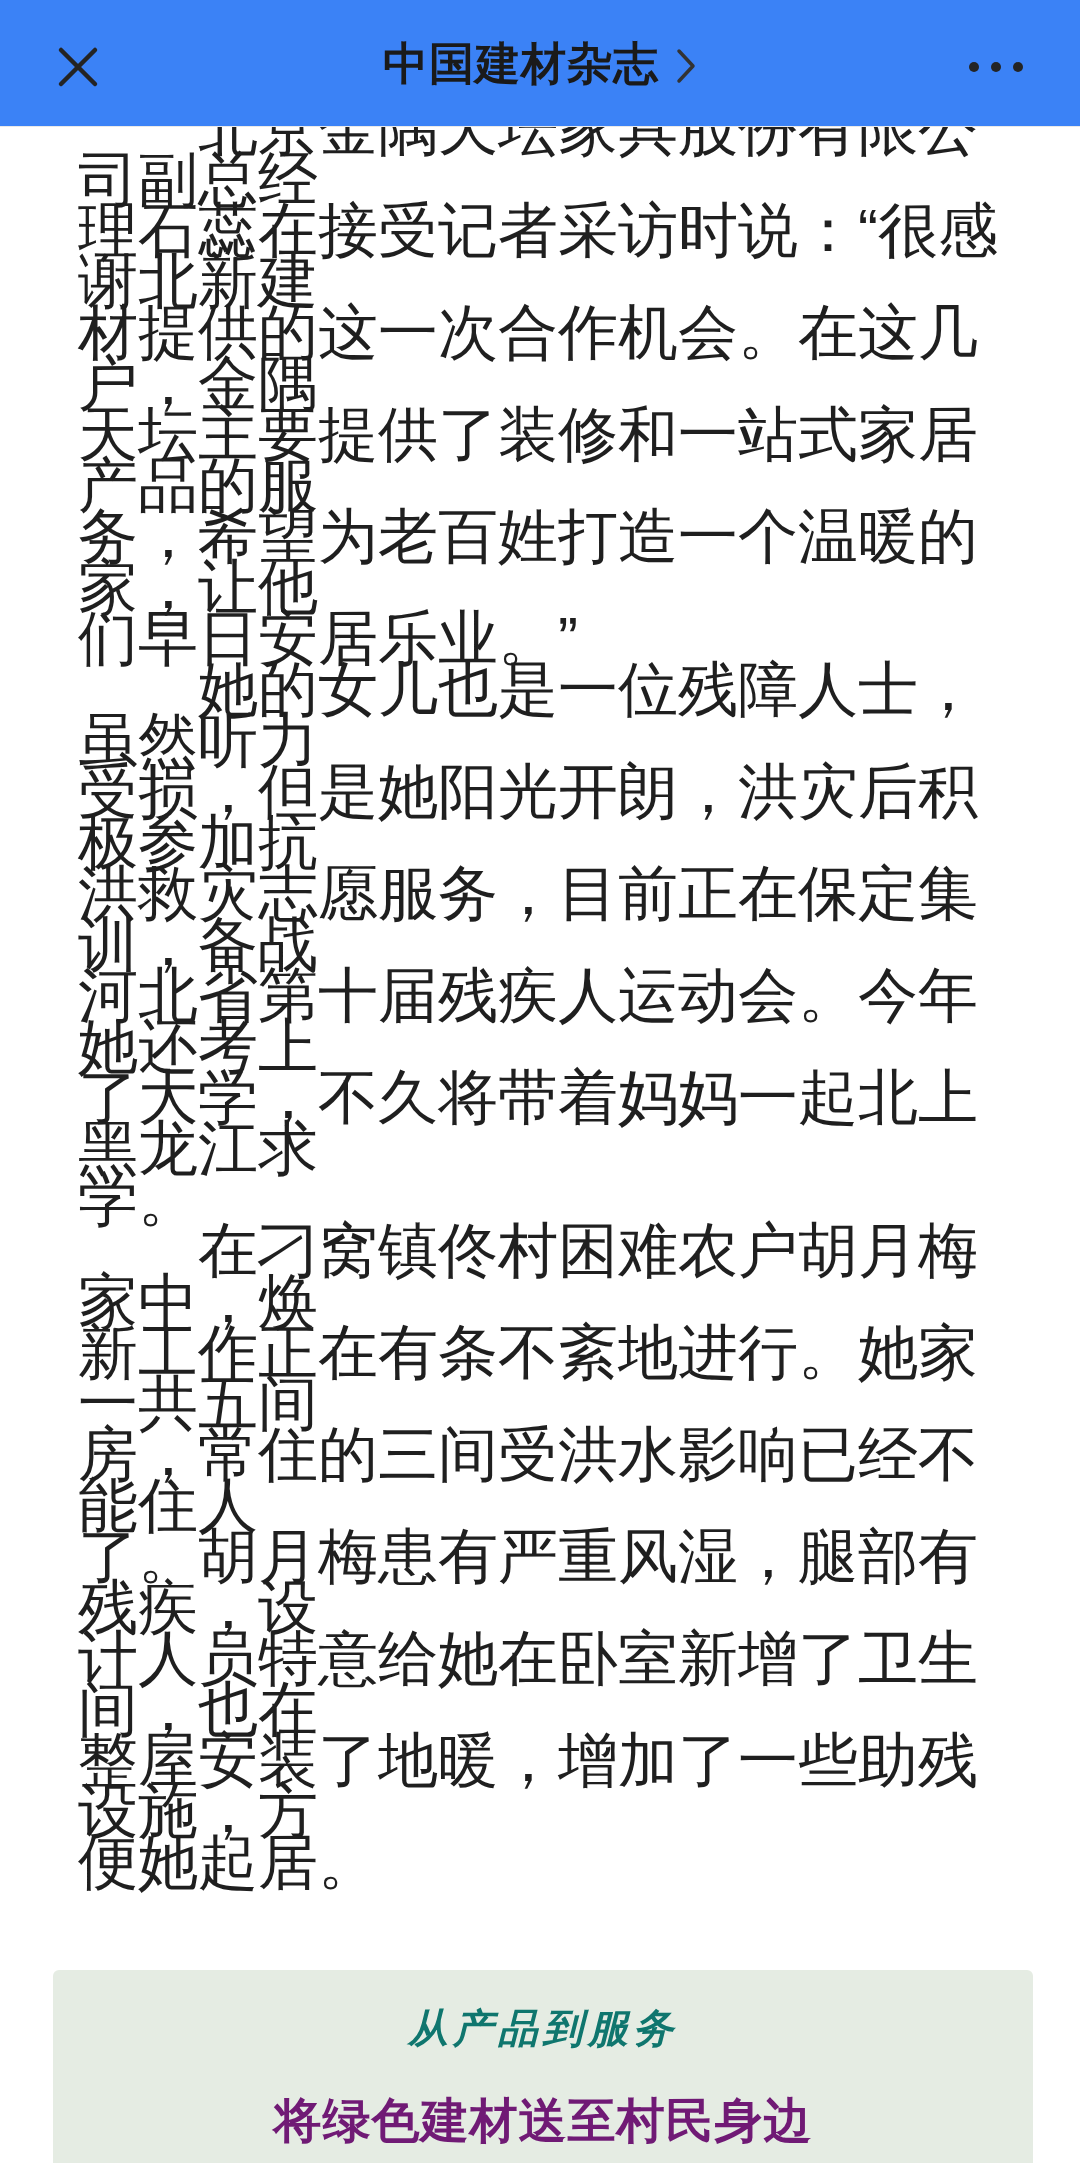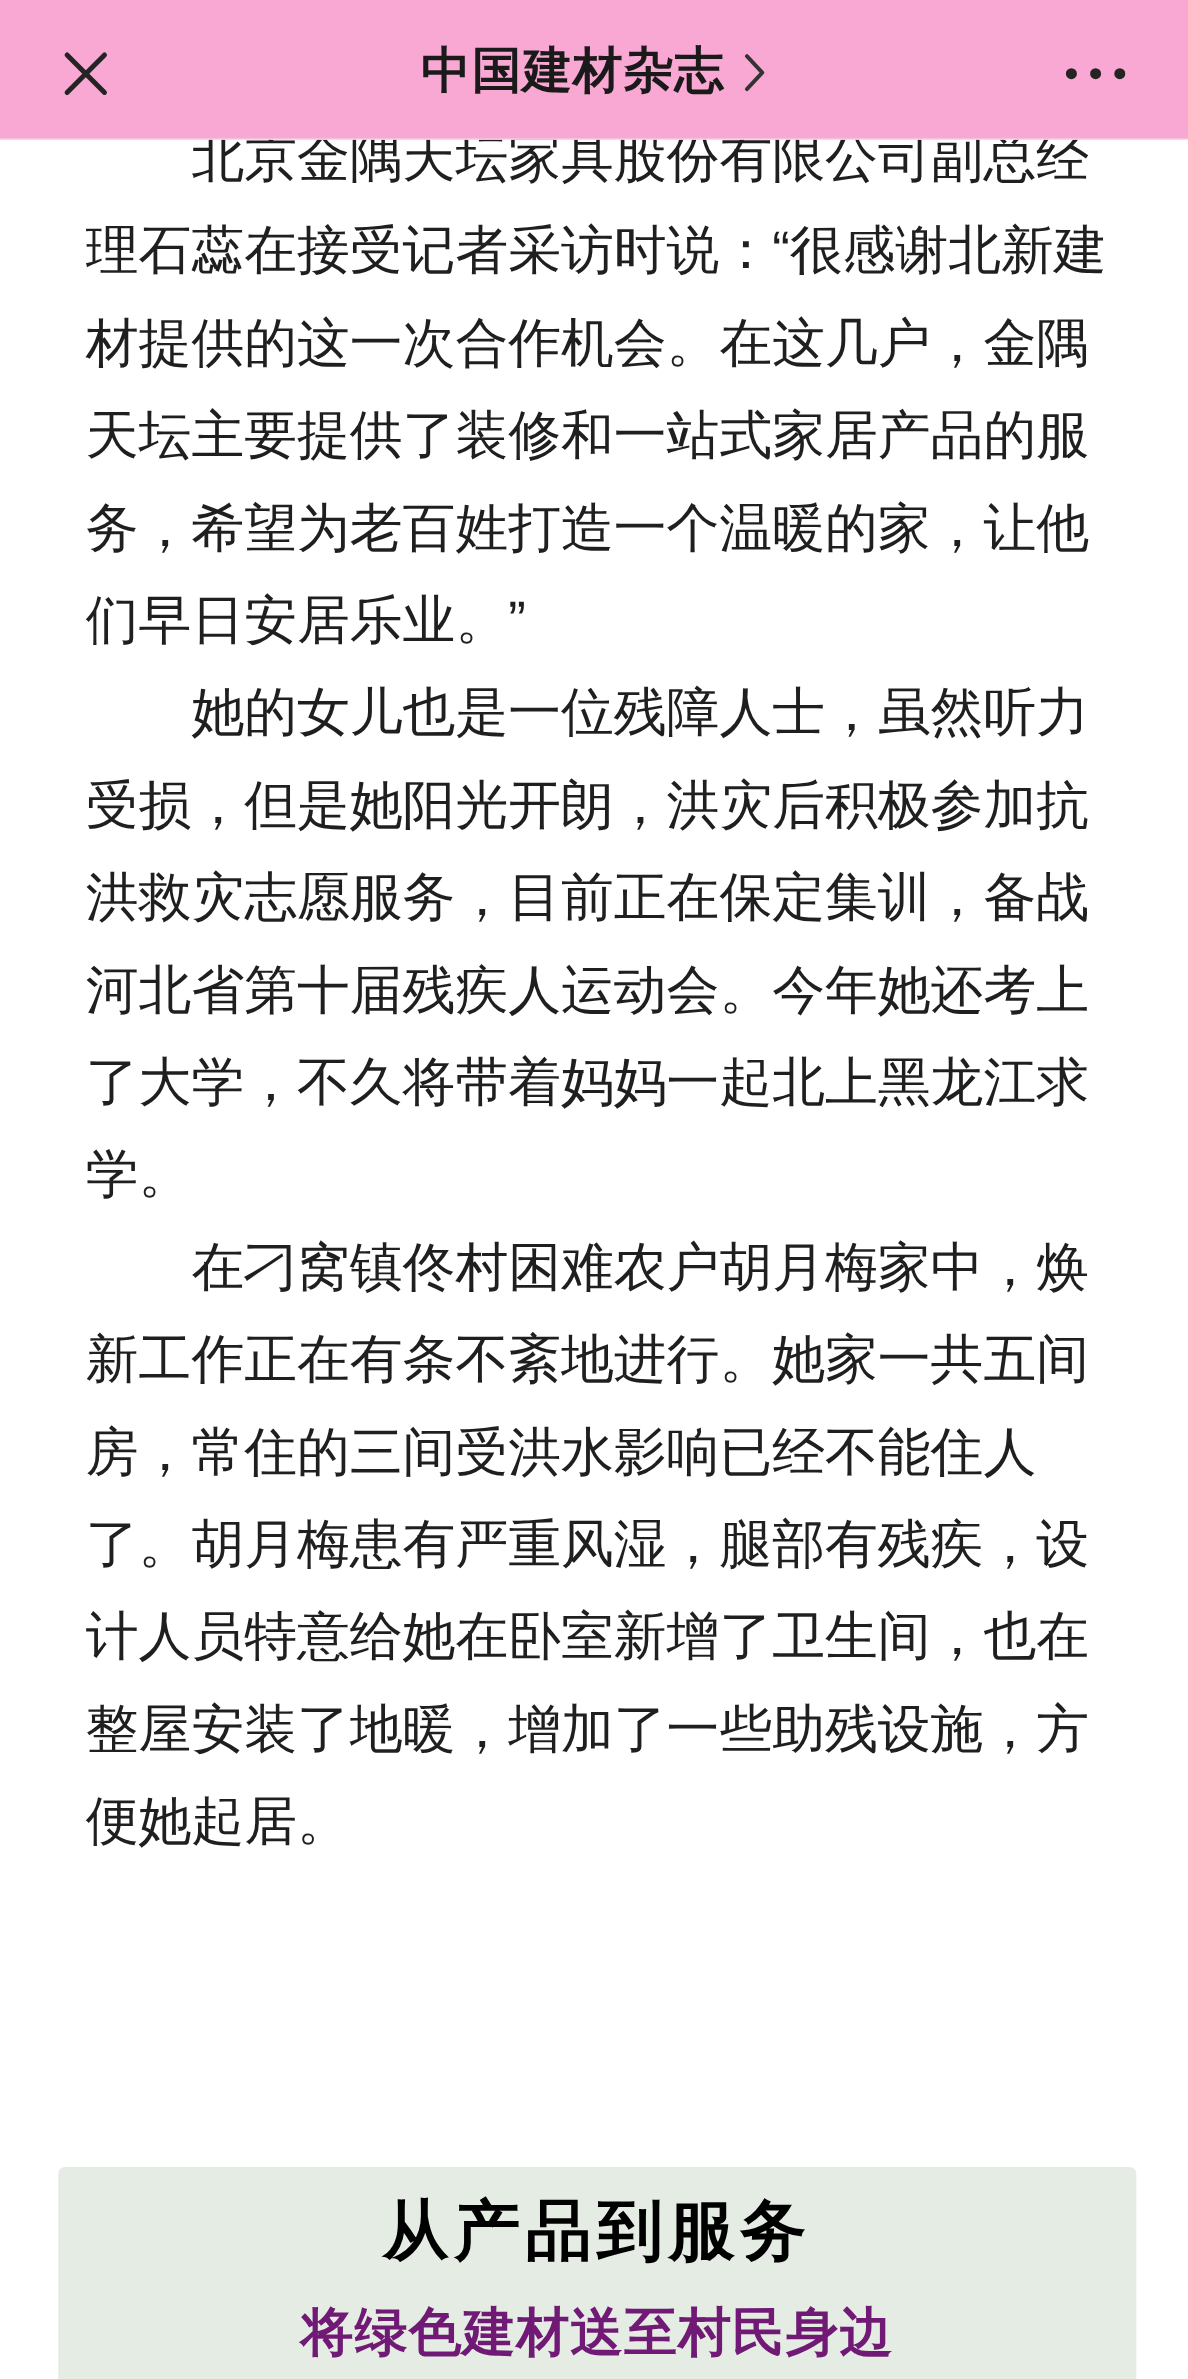--- a/index.html
+++ b/index.html
@@ -13,21 +13,21 @@
     position: absolute;
     inset: 0;
     background: #ffffff;
   }
 
   
   .navbar {
     position: absolute;
     top: 0; left: 0;
     width: 1080px; height: 127px;
-    background: #f9a8d4;
+    background: #3b82f6;
     border-bottom: 1px solid #e9e9e9;
     z-index: 10;
   }
   .nav-close {
     position: absolute;
     left: 50px; top: 39px;
     width: 56px; height: 56px;
     display: flex; align-items: center; justify-content: center;
     background: transparent; border: none; cursor: pointer;
   }
@@ -67,47 +67,48 @@
 
   
   .article {
     position: absolute;
     top: 103px;
     left: 78px;
     width: 930px;
     z-index: 1;
   }
   .article p {
-    font-size: 48px;
-    line-height: 84px;
+    font-size: 60px;
+    line-height: 51px;
     color: #1f1f1f;
     text-indent: 2em;
     white-space: pre-line;
     letter-spacing: 0;
   }
 
   
   .banner {
     position: absolute;
     top: 1970px;
     left: 53px;
     width: 980px;
     height: 260px;
     background: #e5ece3;
     border-radius: 6px 6px 0 0;
     text-align: center;
     padding-top: 28px;
     z-index: 1;
   }
   .banner-subtitle {
-    font-size: 60px;
+    font-size: 40px;
     font-weight: 700;
     line-height: 60px;
-    color: #000000;
+    color: #0f766e;
     letter-spacing: 5px;
+    font-style: italic;
   }
   .banner-title {
     margin-top: 27px;
     font-size: 48px;
     font-weight: 700;
     line-height: 72px;
     color: #701a75;
     letter-spacing: 1px;
   }
 </style>

